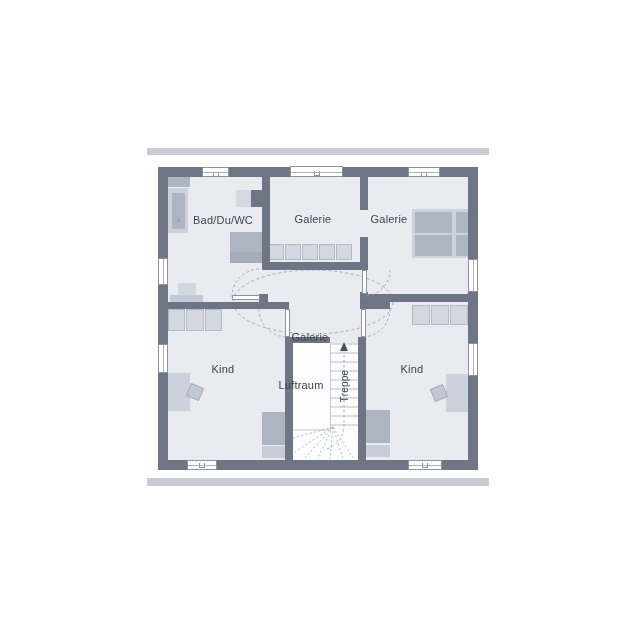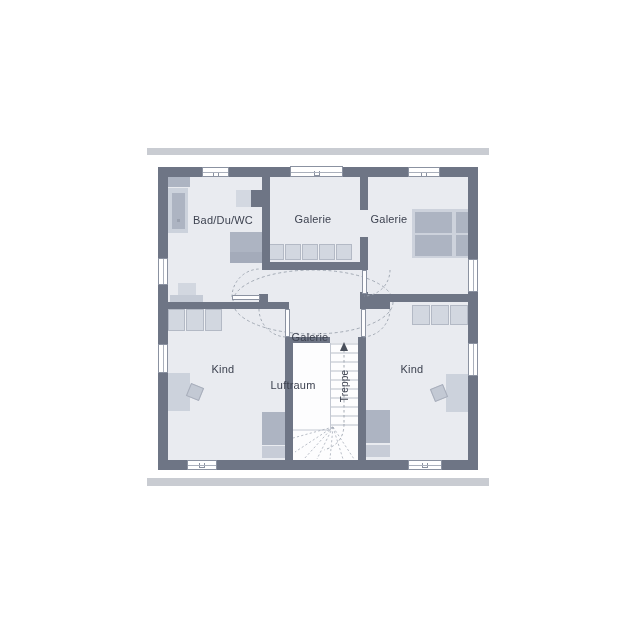--- a/index.html
+++ b/index.html
@@ -172,16 +172,16 @@
       <polygon points="344,342 340,351 348,351" fill="#4a505c"></polygon>
     </g>
   </svg>
 
   <div class="room-label" style="left:223px;top:220px;">Bad/Du/WC</div>
   <div class="room-label" style="left:313px;top:219px;">Galerie</div>
   <div class="room-label" style="left:389px;top:219px;">Galerie</div>
   <div class="room-label" style="left:310px;top:337px;">Galerie</div>
   <div class="room-label" style="left:223px;top:369px;">Kind</div>
   <div class="room-label" style="left:412px;top:369px;">Kind</div>
-  <div class="room-label" style="left:293px;top:385px;text-align:center;">Luftraum</div>
+  <div class="room-label" style="left:301px;top:385px;text-align:center;">Luftraum</div>
   <div class="room-label rot" style="left:344px;top:386px;">Treppe</div>
 
 </div>
 
 </body></html>

